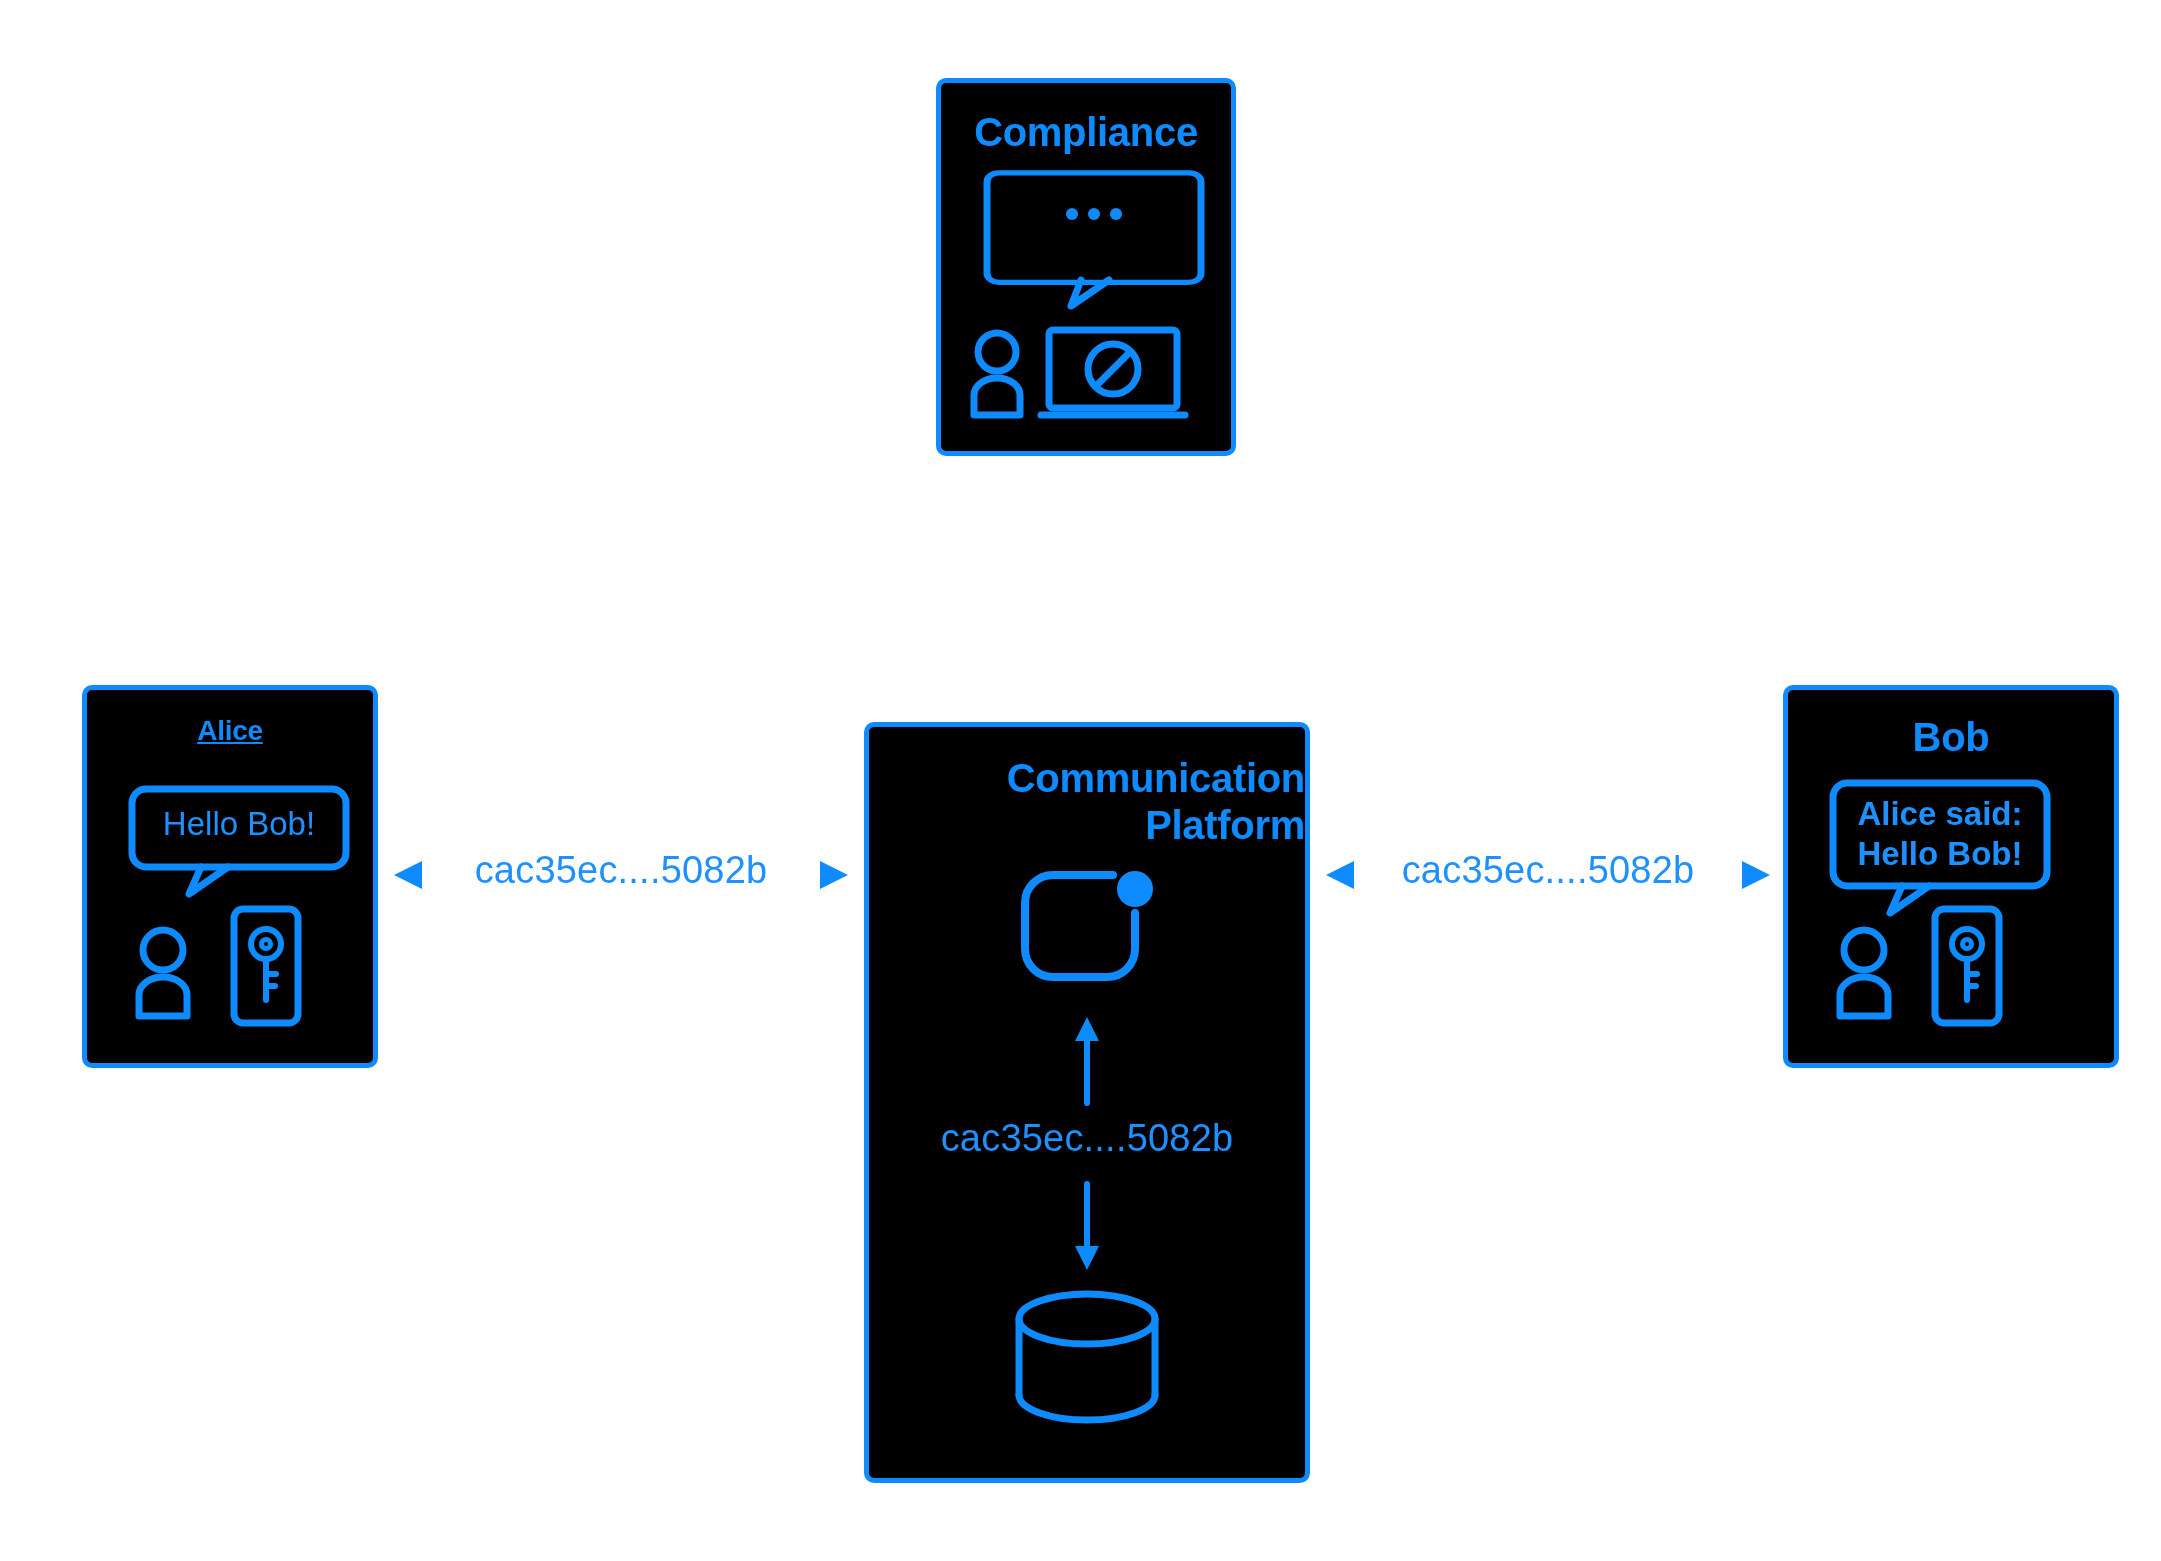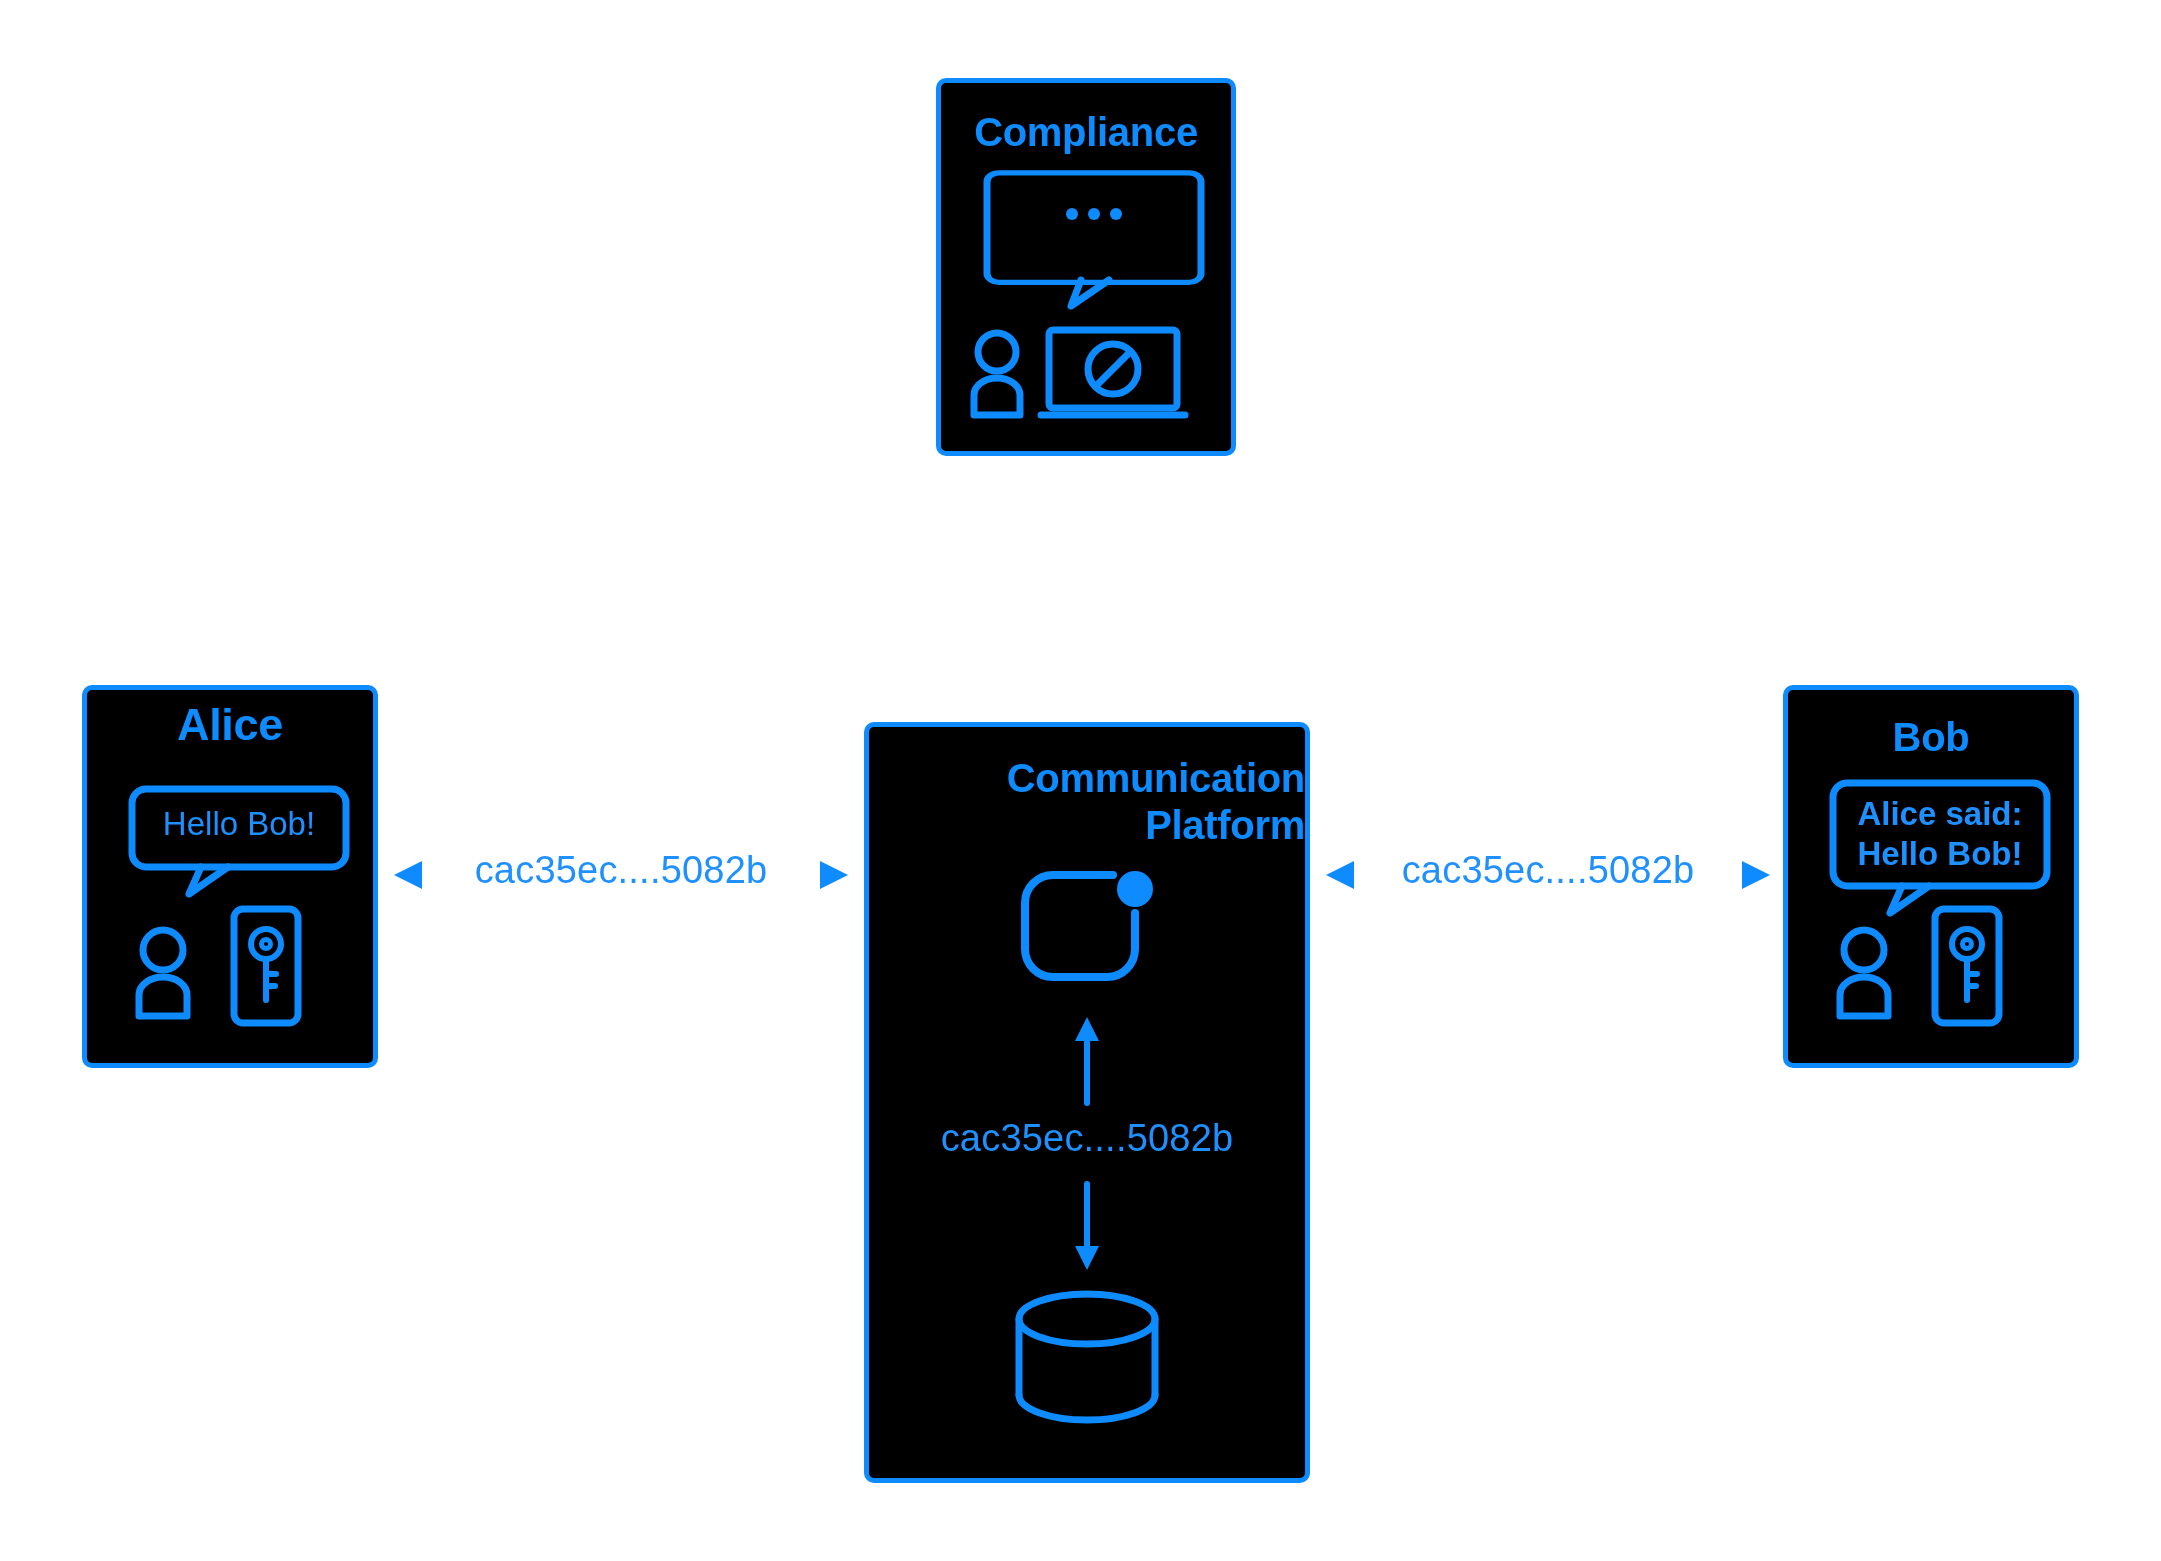--- a/index.html
+++ b/index.html
@@ -117,21 +117,21 @@
         <g>
           <circle class="stroke" stroke-width="7" cx="76" cy="44" r="25"></circle>
           <path class="stroke" stroke-width="7" d="M59 61 L93 27"></path>
         </g>
       </svg>
     </div>
   </div>
 
   <div class="node-box" style="left:82px; top:685px; width:296px; height:383px;">
 
-    <div class="node-title" style="top:8px; font-size:45px;">Alice</div>
+    <div class="node-title" style="top:24px; font-size:28px;text-decoration:underline;">Alice</div>
 
     <div style="position:absolute; left:40px; top:94px; width:224px; height:110px;">
       <svg width="224" height="110" viewBox="0 0 224 110">
         <rect class="stroke" stroke-width="7" x="5" y="5" width="214" height="78" rx="14"></rect>
         <path class="stroke" stroke-width="7" d="M74 83 L62 110 L101 83"></path>
       </svg>
       <div class="bubble-text" style="top:20px; font-size:33px;">Hello Bob!</div>
     </div>
 
     <div style="position:absolute; left:34px; top:212px; width:230px; height:130px;">
@@ -143,21 +143,21 @@
         <rect class="stroke" stroke-width="7" x="5" y="5" width="64" height="114" rx="9"></rect>
         <circle class="stroke" stroke-width="6" cx="37" cy="40" r="15"></circle>
         <circle class="stroke" stroke-width="5" cx="37" cy="40" r="4.5"></circle>
         <path class="stroke" stroke-width="6" d="M37 55 V96"></path>
         <path class="stroke" stroke-width="6" d="M37 70 H47"></path>
         <path class="stroke" stroke-width="6" d="M37 82 H46"></path>
       </svg>
     </div>
   </div>
 
-  <div class="node-box" style="left:1783px; top:685px; width:296px; height:383px;">
+  <div class="node-box" style="left:1783px; top:685px; width:336px; height:383px;">
 
     <div class="node-title" style="top:24px; font-size:40px;">Bob</div>
 
     <div style="position:absolute; left:40px; top:88px; width:224px; height:135px;">
       <svg width="224" height="135" viewBox="0 0 224 135">
         <rect class="stroke" stroke-width="7" x="5" y="5" width="214" height="103" rx="14"></rect>
         <path class="stroke" stroke-width="7" d="M74 108 L62 135 L101 108"></path>
       </svg>
       <div class="bubble-text" style="top:16px; font-size:33px;font-weight:bold;">Alice said:
 Hello Bob!</div>

